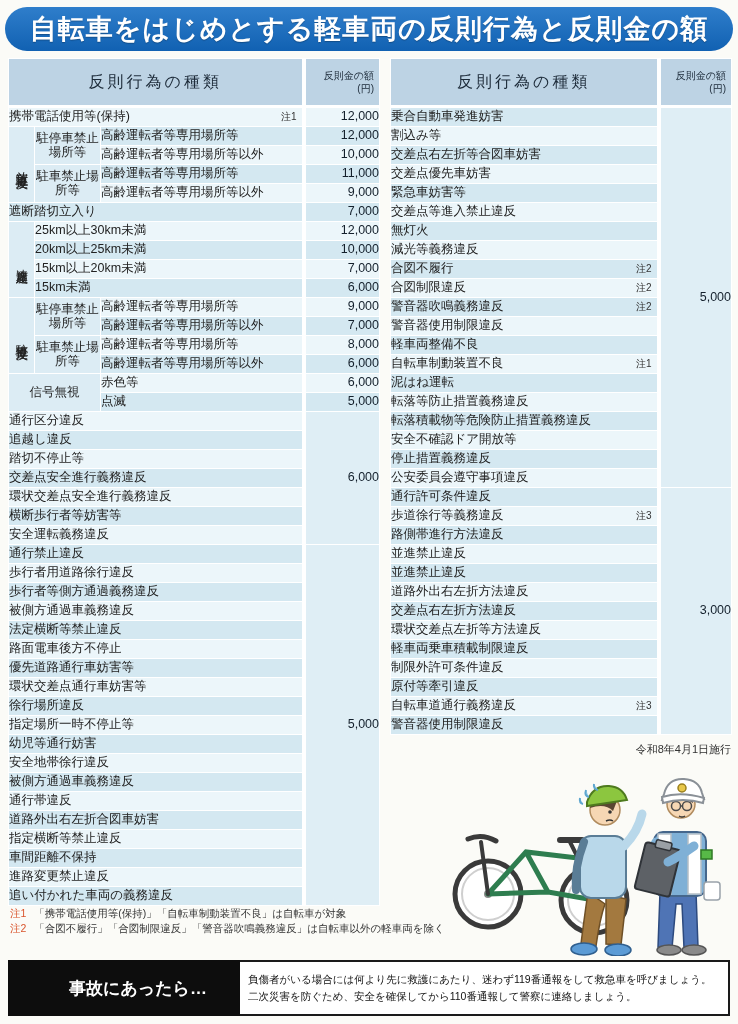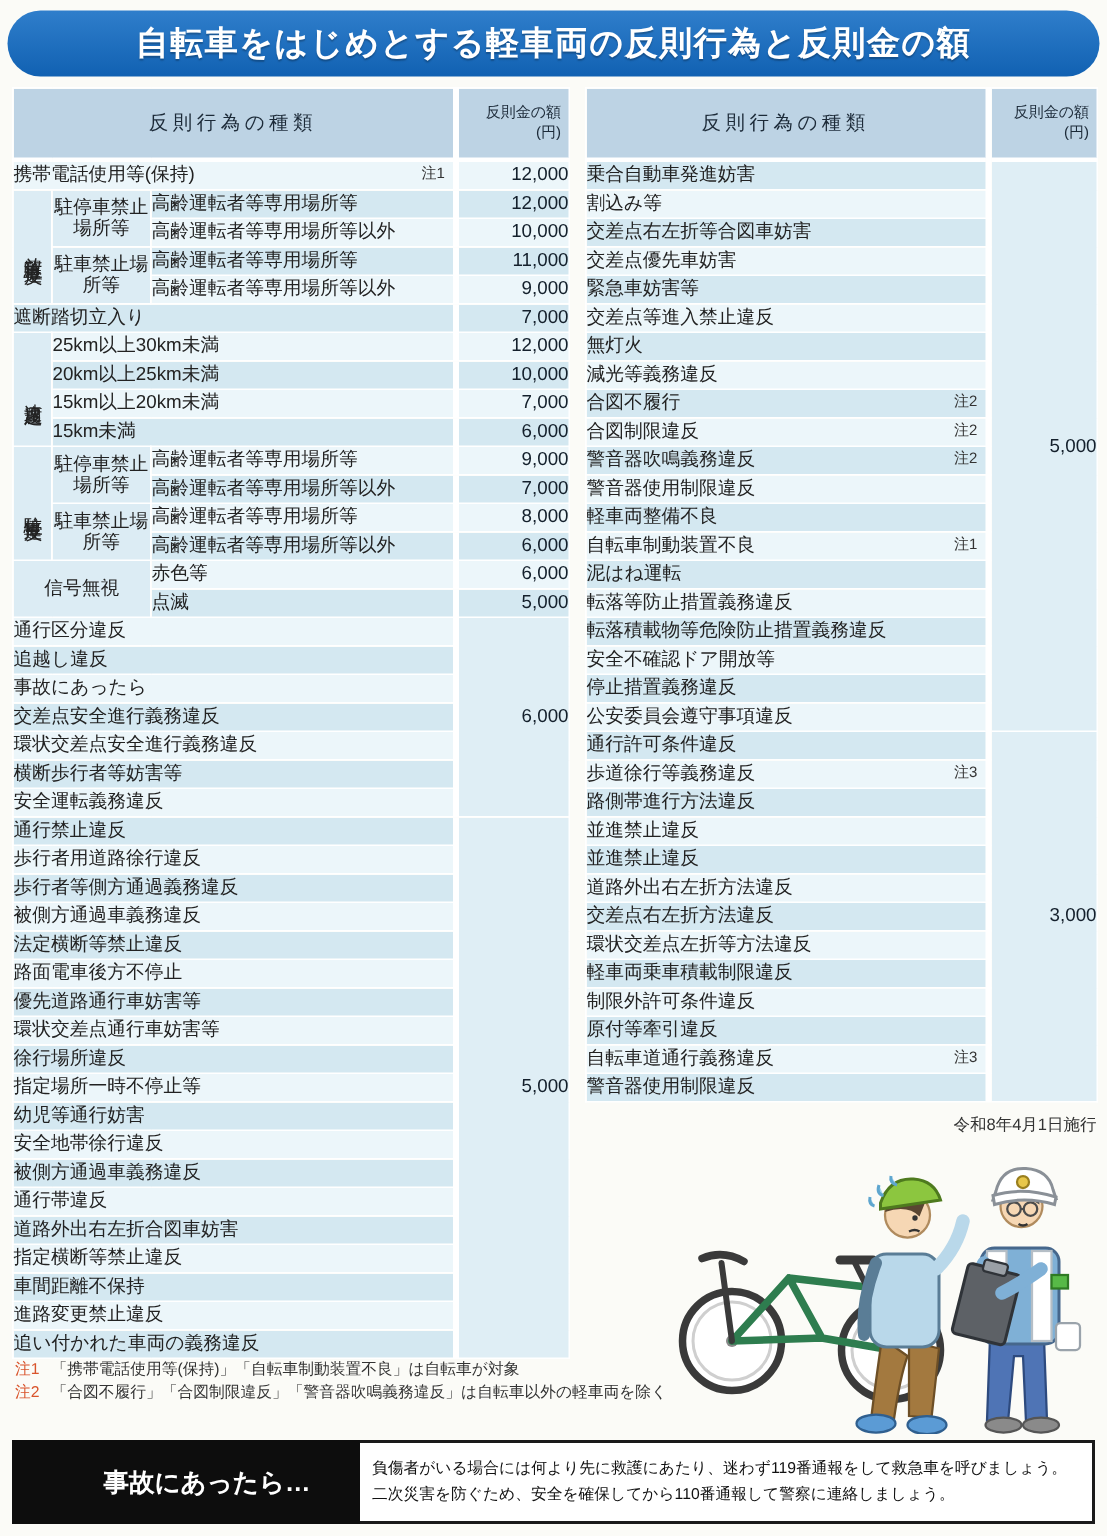--- a/index.html
+++ b/index.html
@@ -8,34 +8,34 @@
     background:#fbfbf7;
     font-family:"Liberation Sans","DejaVu Sans",sans-serif;
     color:#222;
   }
   
   .banner{
     position:absolute;left:5px;top:7px;width:728px;height:44px;
     background:linear-gradient(#2f7ecb,#1161b2);
     border-radius:26px;
     display:flex;align-items:center;justify-content:center;
-    color:#fff;font-weight:bold;font-size:22px;letter-spacing:1px;
+    color:#fff;font-weight:bold;font-size:27px;letter-spacing:1px;
     text-shadow:0 1px 1px rgba(0,0,0,.25);
   }
   
   .tbl-wrap{position:absolute;top:58px;}
   .tbl-wrap.left{left:8px;width:371px;}
   .tbl-wrap.right{left:390px;width:341px;}
   table.grid{border-collapse:collapse;width:100%;table-layout:fixed;}
   .grid th,.grid td{border:1px solid #fff;overflow:hidden;}
   .grid thead th{
     background:#bdd3e4;height:42px;font-weight:normal;color:#1c2a38;
     border-bottom:3px solid #fff;
   }
-  .grid thead th.h-type{font-size:13px;letter-spacing:3px;text-align:center;}
+  .grid thead th.h-type{font-size:16px;letter-spacing:3px;text-align:center;}
   .grid thead th.h-amt{font-size:10px;text-align:right;padding:2px 5px 2px 2px;line-height:1.3;border-left:4px solid #fff;}
   .grid tbody td{height:18px;font-size:12.5px;line-height:1.05;padding:0;}
   .tbl-left tbody tr:nth-child(odd){background:#ecf6fa;}
   .tbl-left tbody tr:nth-child(even){background:#d4e8f1;}
   .tbl-right tbody tr:nth-child(odd){background:#d4e8f1;}
   .tbl-right tbody tr:nth-child(even){background:#ecf6fa;}
   td.c-desc{padding-left:6px;position:relative;text-align:left;}
   td.c-desc .note-ref{position:absolute;right:5px;top:50%;transform:translateY(-50%);font-size:10px;color:#333;}
   td.c-val{text-align:right;padding-right:9px;font-size:14px;border-left:4px solid #fff;color:#14202c;}
   td.c-val.merged{background:#dfeef5;}
@@ -161,21 +161,21 @@
           <td class="c-val"><span class="t">5,000</span></td>
         </tr>
         <tr>
           <td colspan="3" class="c-desc"><span class="t">通行区分違反</span></td>
           <td rowspan="7" class="c-val merged"><span class="t">6,000</span></td>
         </tr>
         <tr>
           <td colspan="3" class="c-desc"><span class="t">追越し違反</span></td>
         </tr>
         <tr>
-          <td colspan="3" class="c-desc"><span class="t">事故にあったら</span></td>
+          <td colspan="3" class="c-desc"><span class="t">踏切不停止等</span></td>
         </tr>
         <tr>
           <td colspan="3" class="c-desc"><span class="t">交差点安全進行義務違反</span></td>
         </tr>
         <tr>
           <td colspan="3" class="c-desc"><span class="t">環状交差点安全進行義務違反</span></td>
         </tr>
         <tr>
           <td colspan="3" class="c-desc"><span class="t">横断歩行者等妨害等</span></td>
         </tr>

